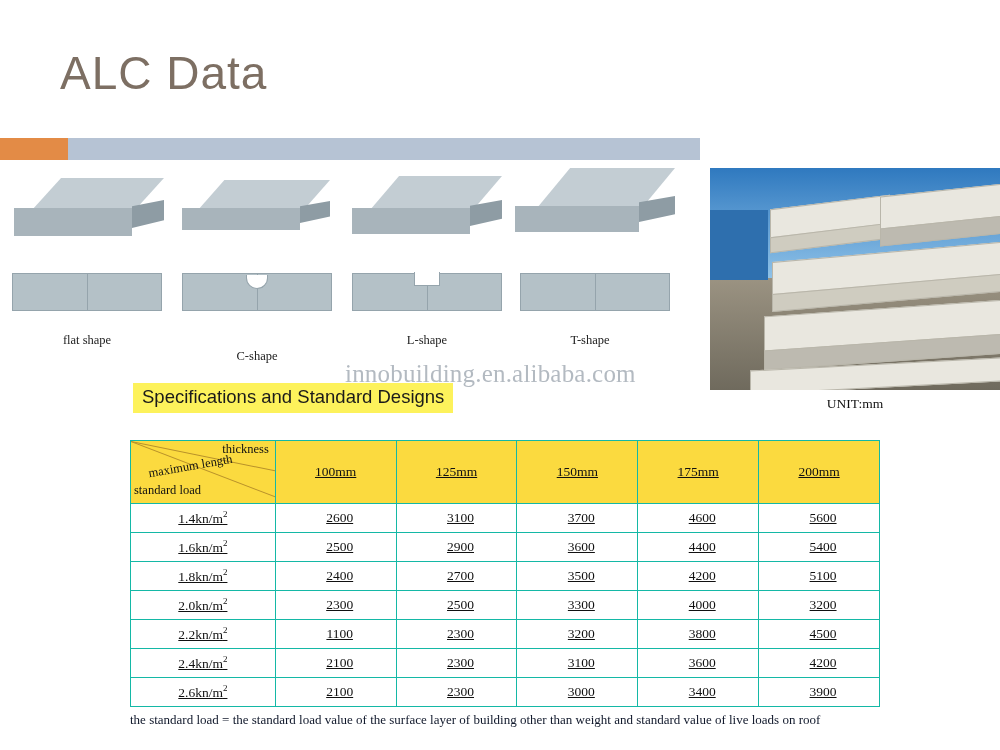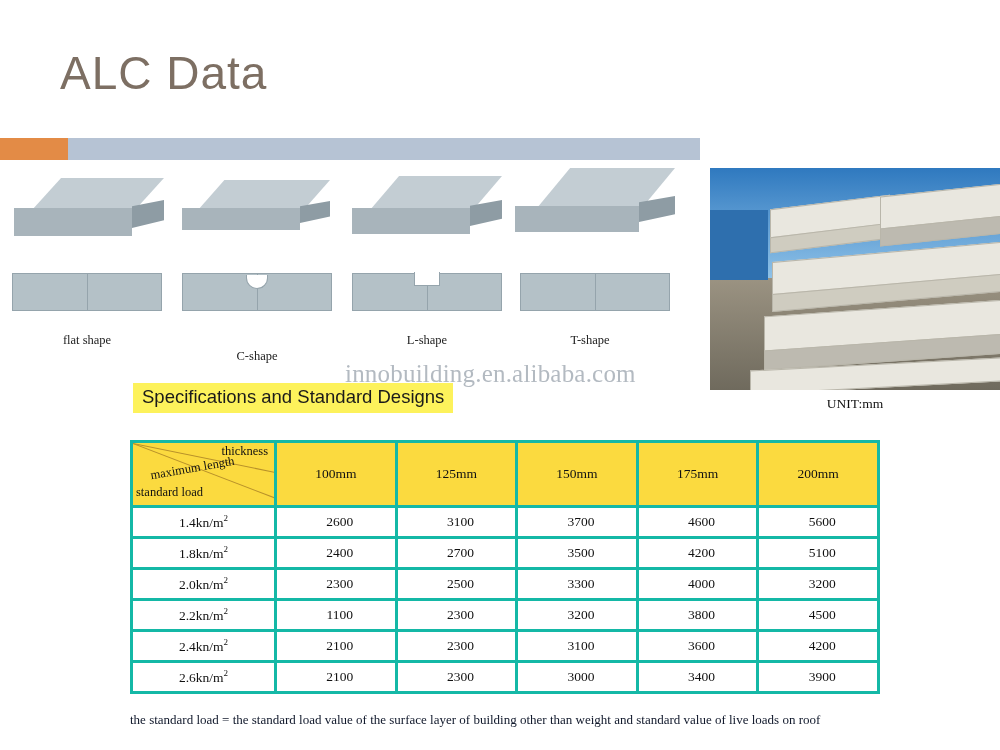--- a/index.html
+++ b/index.html
@@ -158,27 +158,28 @@
   
   .tbl {
     position: absolute;
     left: 130px;
     top: 440px;
     width: 750px;
     border-collapse: collapse;
     font-family: "Liberation Serif", serif;
   }
   .tbl td, .tbl th {
-    border: 3px solid #14b8a6;
+    border: 1px solid #14b8a6;
     text-align: center;
     font-size: 13.5px;
     color: #111;
     font-weight: normal;
     height: 28px;
     padding: 0;
+    text-decoration: underline;
   }
   .tbl thead th {
     background: #fbda3f;
     height: 62px;
     font-size: 13.5px;
   }
   .tbl thead th.corner {
     background: #fbda3f;
     position: relative;
     width: 162px;
@@ -341,20 +342,28 @@
     <tbody>
       <tr>
         <td class="rowhead"><span>1.4kn/m</span><sup class="u">2</sup></td>
         <td class="val">2600</td>
         <td class="val">3100</td>
         <td class="val">3700</td>
         <td class="val">4600</td>
         <td class="val">5600</td>
       </tr>
       <tr>
+        <td class="rowhead"><span>1.6kn/m</span><sup class="u">2</sup></td>
+        <td class="val">2500</td>
+        <td class="val">2900</td>
+        <td class="val">3600</td>
+        <td class="val">4400</td>
+        <td class="val">5400</td>
+      </tr>
+      <tr>
         <td class="rowhead"><span>1.8kn/m</span><sup class="u">2</sup></td>
         <td class="val">2400</td>
         <td class="val">2700</td>
         <td class="val">3500</td>
         <td class="val">4200</td>
         <td class="val">5100</td>
       </tr>
       <tr>
         <td class="rowhead"><span>2.0kn/m</span><sup class="u">2</sup></td>
         <td class="val">2300</td>

